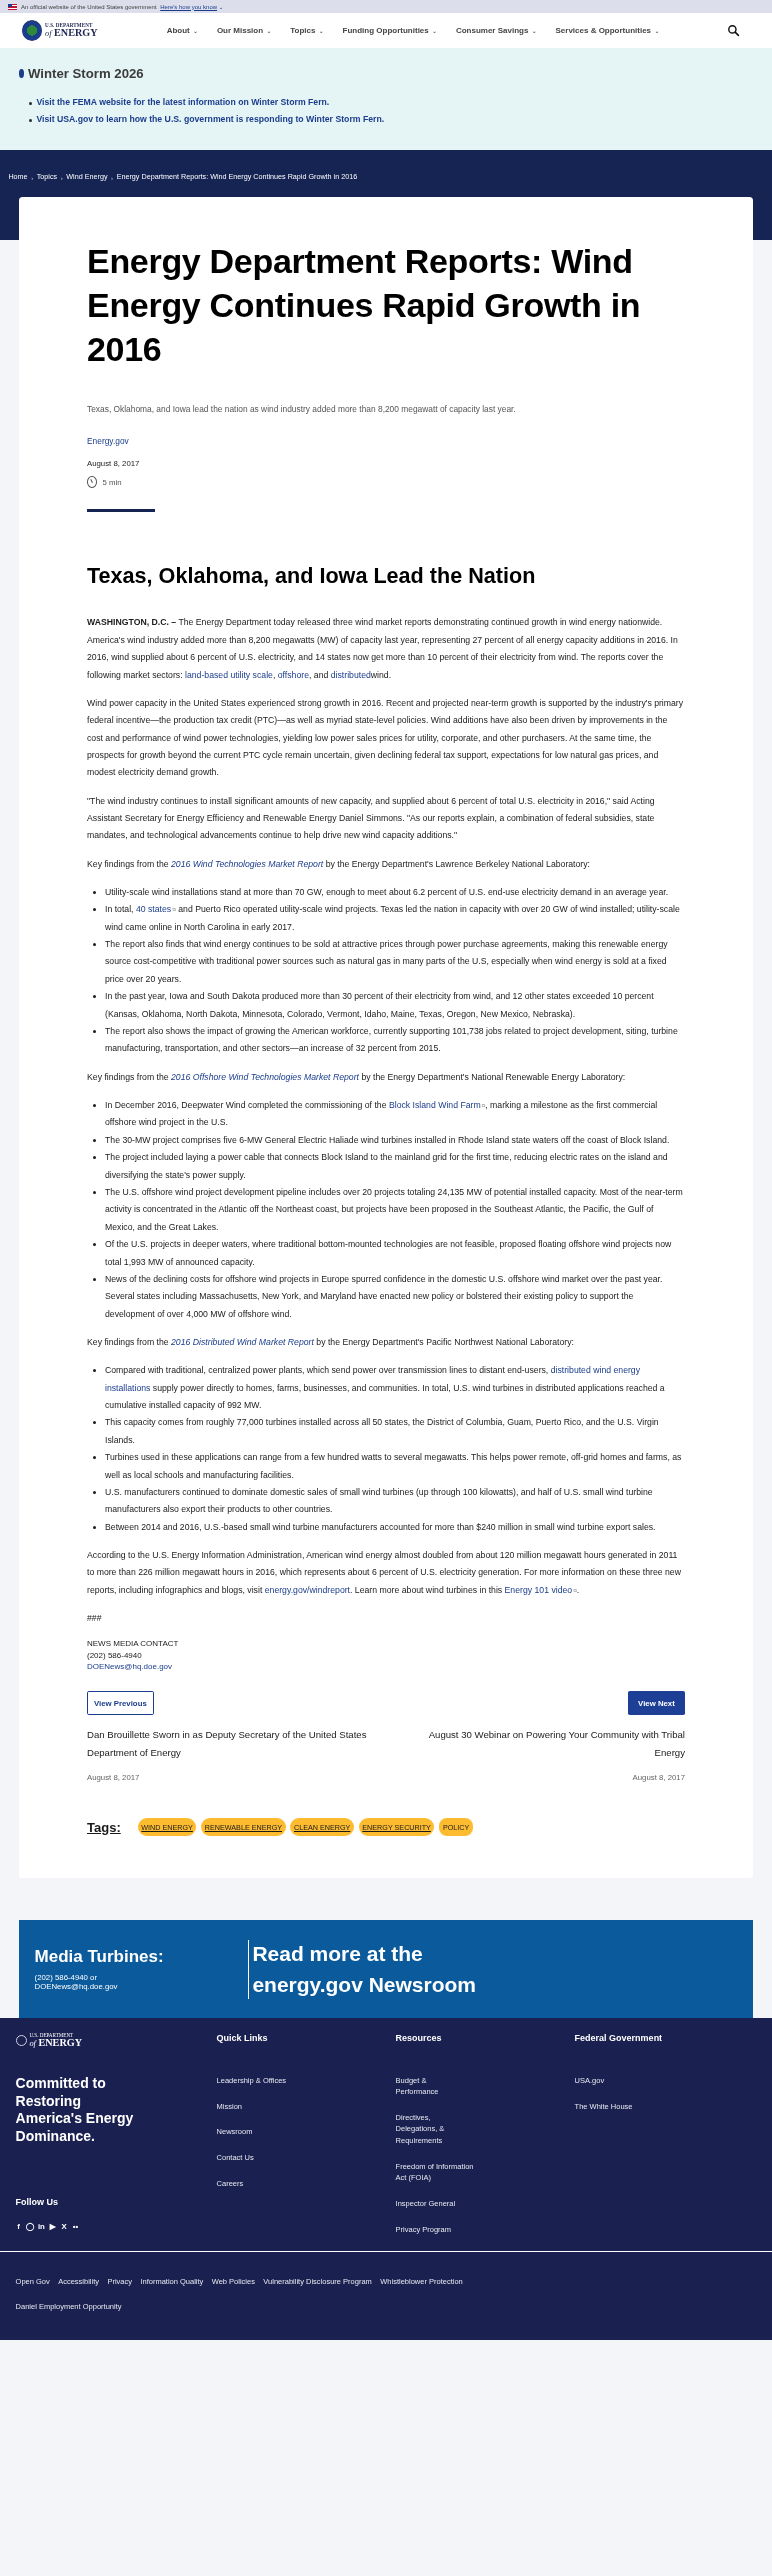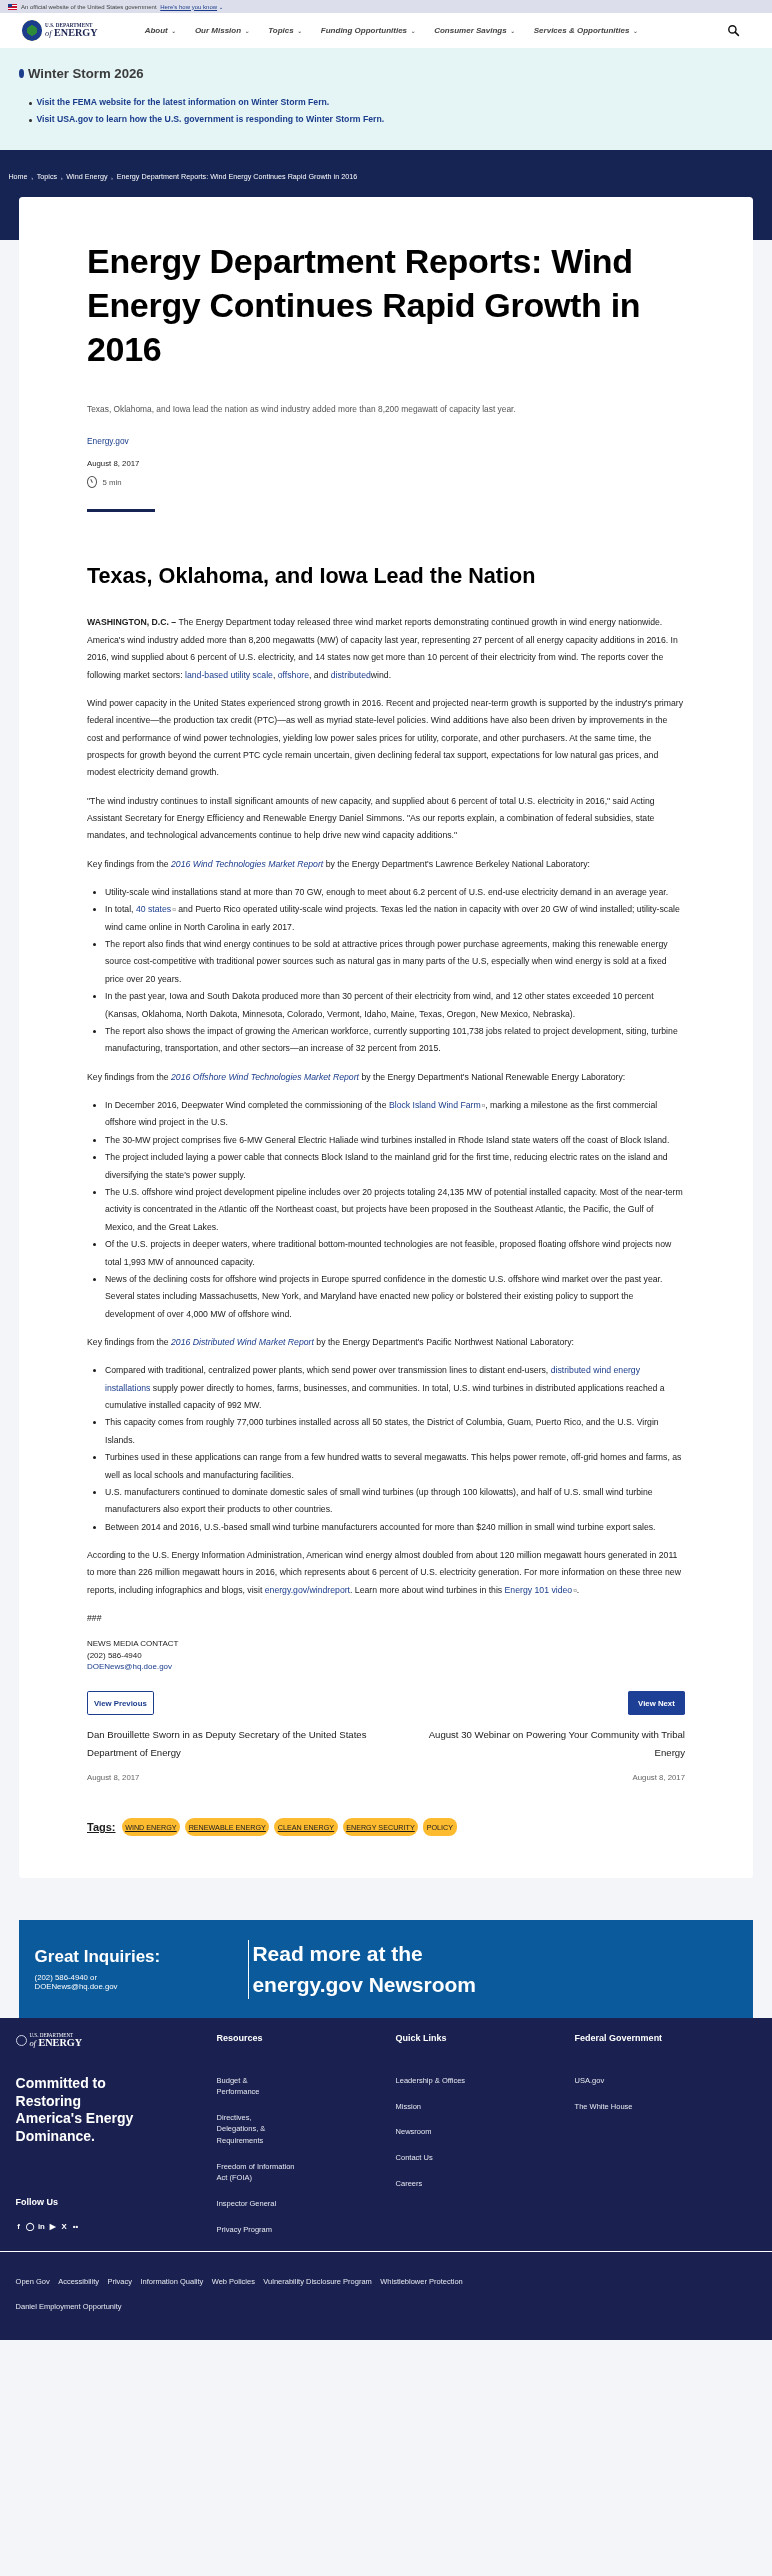--- a/index.html
+++ b/index.html
@@ -15,21 +15,21 @@
   .gov-banner .chev { margin-left: 1.8px; font-size: 5.4px; color: #1b3d8c; }
 
   
   .header { height: 35px; background: #fff; display: flex; align-items: center; padding: 0 21.6px; position: relative; }
   .logo { display: flex; align-items: center; }
   .seal { width: 20.4px; height: 20.4px; border-radius: 50%; background: radial-gradient(circle, #2c8a3a 0 35%, #1b3d8c 36% 70%, #8c7a2a 71% 100%); margin-right: 3px; }
   .logo-text { font-family: "Liberation Serif", serif; color: #1c2452; line-height: 1; }
   .logo-text .l1 { font-size: 5.1px; font-weight: bold; letter-spacing: 0.1px; }
   .logo-text .l2 { font-size: 10.2px; font-weight: bold; }
   .logo-text .l2 i { font-weight: normal; font-size: 8.4px; }
-  .nav { display: flex; margin-left: 47px; gap: 0; font-style: italic; }
+  .nav { display: flex; margin-left: 69px; gap: 0; }
   .nav-item { font-size: 8px; font-weight: bold; color: #454545; margin-right: 19px; display: flex; align-items: center; white-space: nowrap; }
   .nav-item .chev { font-size: 5.4px; margin-left: 3.6px; color: #555; }
   .search-btn { position: absolute; right: 32px; top: 10.8px; width: 13.2px; height: 13.2px; }
 
   
   .alert { background: #e5f5f6; padding: 18px 19px 17px; height: 102px; }
   .alert-title { display: flex; align-items: center; font-size: 13.2px; font-weight: bold; color: #3b3b3b; }
   .alert-dot { width: 4.8px; height: 8.4px; border-radius: 50%; background: #1b3d8c; margin-right: 4.2px; }
   .alert ul { margin-top: 15.6px; margin-left: 13.2px; list-style: none; }
   .alert li { font-size: 8.7px; font-weight: bold; margin-bottom: 7.2px; position: relative; padding-left: 4.2px; }
@@ -66,21 +66,21 @@
 
   .pager { display: flex; justify-content: space-between; margin-top: 19px; }
   .btn-prev { border: 1.2px solid #1b3d8c; color: #1b3d8c; background: #fff; font-weight: bold; font-size: 7.8px; padding: 6px 6px; border-radius: 1.8px; }
   .btn-next { border: 0; color: #fff; background: #1e3f96; font-weight: bold; font-size: 7.8px; padding: 7.2px 10.2px; border-radius: 1.8px; }
   .related { display: flex; justify-content: space-between; margin-top: 10.8px; }
   .related .col { width: 47%; font-size: 9.6px; line-height: 18px; }
   .related .col.right { text-align: right; }
   .related .rdate { margin-top: 7.2px; font-size: 7.8px; color: #666; }
 
   .tags { margin-top: 31px; display: flex; align-items: center; }
-  .tags-label { font-weight: bold; font-size: 11px; margin-right: 6px; text-decoration: underline; }
+  .tags-label { font-weight: bold; font-size: 13px; margin-right: 17px; text-decoration: underline; }
   .tag { background: #fdbb30; border-radius: 10.8px; padding: 4.8px 3.6px; margin-right: 4.8px; font-size: 7.2px; color: #1b1b1b; text-decoration: underline; }
   .tag.plain { text-decoration: none; border-radius: 8px; }
 
   
   .media-wrap { padding: 42px 19px 0; background: #f3f5f8; }
   .media { background: #0a5a9c; height: 98px; display: flex; align-items: center; padding: 0 15.6px; color: #fff; }
   .media .left { width: 144px; }
   .media .left h3 { font-size: 17px; font-weight: bold; }
   .media .left p { margin-top: 6px; font-size: 7.8px; }
   .media .vline { width: 0.6px; height: 59px; background: #fff; margin-left: 0; margin-right: 4.2px; }
@@ -264,21 +264,21 @@
     <a class="tag">RENEWABLE ENERGY</a>
     <a class="tag">CLEAN ENERGY</a>
     <a class="tag">ENERGY SECURITY</a>
     <a class="tag plain">POLICY</a>
   </div>
 </div>
 
 <div class="media-wrap">
   <div class="media">
     <div class="left">
-      <h3>Great Inquiries:</h3>
+      <h3>Media Turbines:</h3>
       <p>(202) 586-4940 or DOENews@hq.doe.gov</p>
     </div>
     <div style="width:69px"></div>
     <div class="vline"></div>
     <div class="right">
       <div>Read more at the</div>
       <a>energy.gov Newsroom</a>
     </div>
   </div>
 </div>
@@ -297,38 +297,38 @@
       <div class="f-follow">Follow Us</div>
       <div class="f-social">
         <span>f</span>
         <span>◯</span>
         <span>in</span>
         <span>▶</span>
         <span>X</span>
         <span>••</span>
       </div>
     </div>
+    <div class="f-col" style="width:179px">
+      <h4>Quick Links</h4>
+      <ul>
+        <li>Leadership &amp; Offices</li>
+        <li>Mission</li>
+        <li>Newsroom</li>
+        <li>Contact Us</li>
+        <li>Careers</li>
+      </ul>
+    </div>
     <div class="f-col res" style="width:179px">
       <h4>Resources</h4>
       <ul>
         <li>Budget &amp; Performance</li>
         <li>Directives, Delegations, &amp; Requirements</li>
         <li>Freedom of Information Act (FOIA)</li>
         <li>Inspector General</li>
         <li>Privacy Program</li>
-      </ul>
-    </div>
-    <div class="f-col" style="width:179px">
-      <h4>Quick Links</h4>
-      <ul>
-        <li>Leadership &amp; Offices</li>
-        <li>Mission</li>
-        <li>Newsroom</li>
-        <li>Contact Us</li>
-        <li>Careers</li>
       </ul>
     </div>
     <div class="f-col">
       <h4>Federal Government</h4>
       <ul>
         <li>USA.gov</li>
         <li>The White House</li>
       </ul>
     </div>
   </div>

